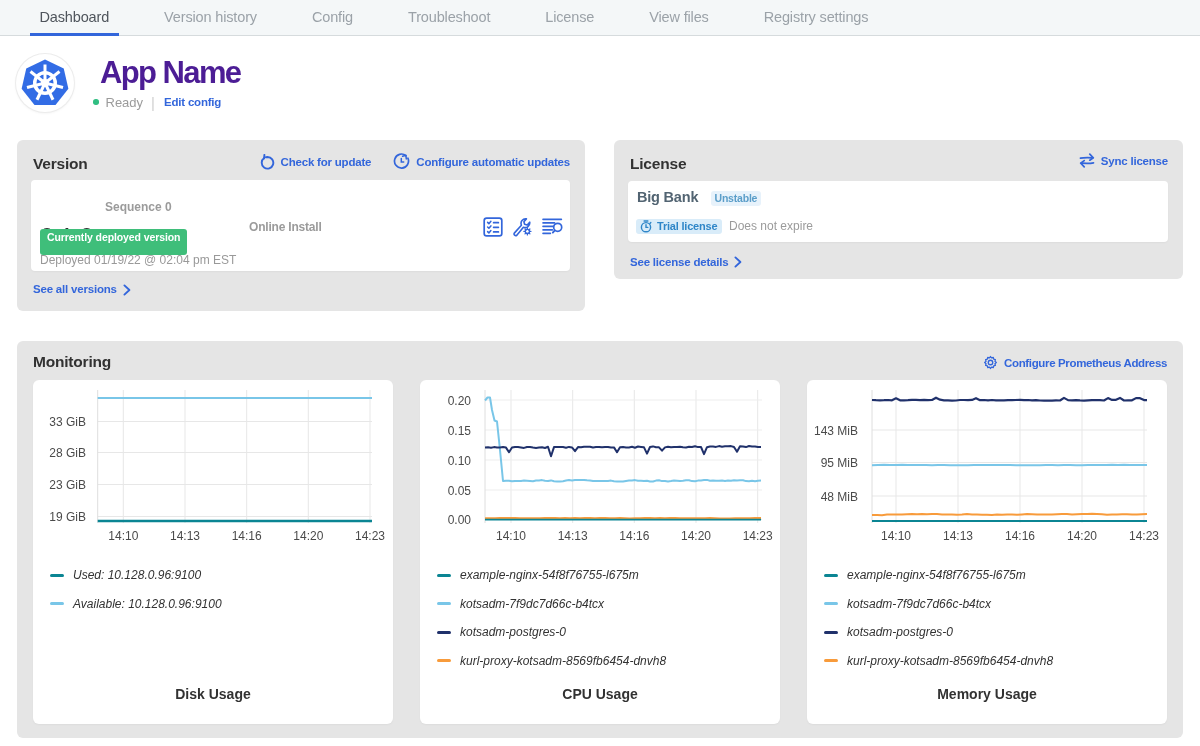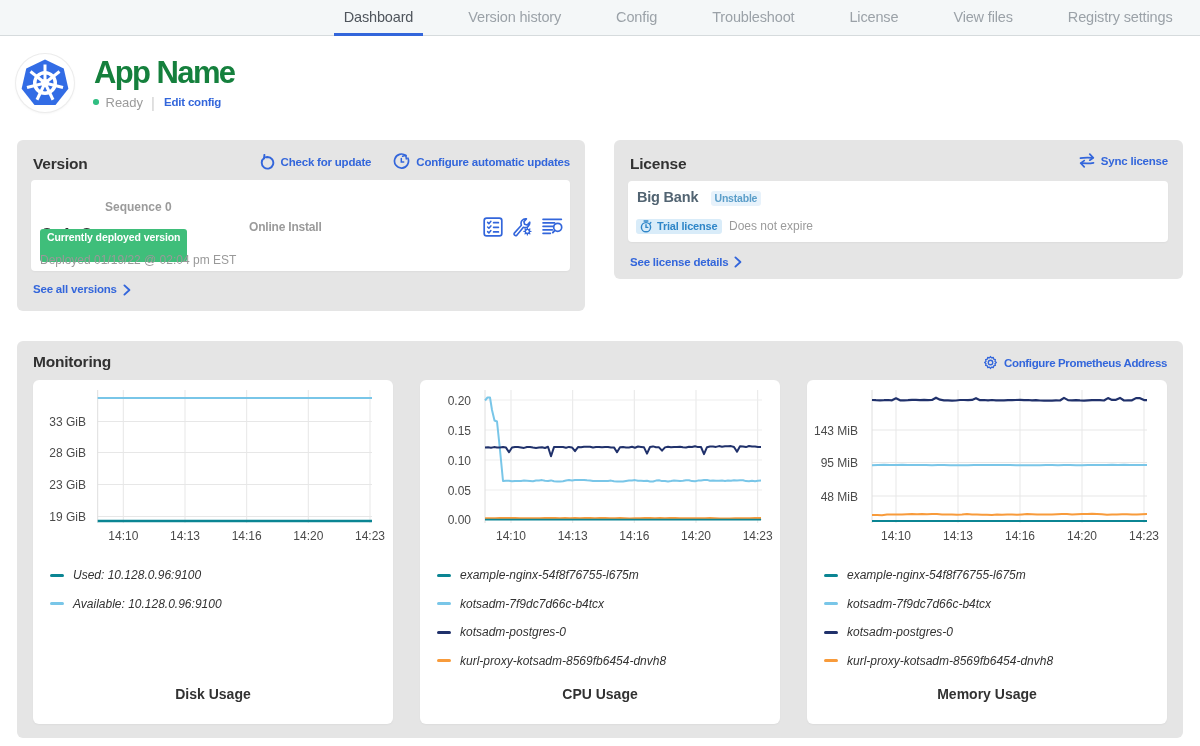--- a/index.html
+++ b/index.html
@@ -1,35 +1,35 @@
 <!DOCTYPE html>
 <html><head><meta charset="utf-8"><style>
 *{margin:0;padding:0;box-sizing:border-box;}
 body{width:1200px;height:746px;position:relative;background:#fff;font-family:"Liberation Sans",sans-serif;overflow:hidden;}
 .nav{position:absolute;top:0;left:0;width:1200px;height:36px;background:#f4f7f8;border-bottom:1px solid #d6dbdd;}
-.tabs{display:flex;justify-content:flex-end;height:48px;margin-left:12px;}
+.tabs{display:flex;justify-content:flex-start;height:48px;margin-left:12px;}
 .tab{font-size:14.5px;letter-spacing:-.15px;color:#9ba2a8;padding:0 10px;margin:0 17.5px;line-height:34px;height:36px;}
 .tab.act{color:#4f555c;border-bottom:3px solid #3366db;}
 .logo{position:absolute;left:16px;top:54px;width:58px;height:58px;border-radius:50%;background:#fff;box-shadow:0 0 0 1px #ececec, 0 1px 3px rgba(0,0,0,.08);display:flex;align-items:center;justify-content:center;}
-h1{position:absolute;left:94px;top:57px;font-size:31px;line-height:1;color:#15803d;letter-spacing:-1.6px;}
+h1{position:absolute;left:100px;top:57px;font-size:31px;line-height:1;color:#4c1d95;letter-spacing:-1.6px;}
 .status{position:absolute;left:93px;top:95px;display:flex;align-items:center;font-size:13px;color:#9b9b9b;height:14px;}
 .dot{width:5.5px;height:5.5px;border-radius:50%;background:#31be82;margin-right:7px;}
 .sep{color:#d0d0d0;margin:0 9px 0 8px;font-size:15px;font-weight:400;}
 .blink{color:#3366db;font-weight:bold;text-decoration:none;}
 .card{position:absolute;background:#e5e5e5;border-radius:6px;}
 .ctitle{position:absolute;left:16px;top:12px;font-size:15.5px;letter-spacing:-.2px;font-weight:bold;color:#323232;}
 .whitebox{position:absolute;background:#fff;border-radius:4px;box-shadow:0 1px 2px rgba(0,0,0,.04);}
 .toplinks{position:absolute;top:13px;right:15px;display:flex;align-items:center;font-size:11.5px;letter-spacing:-.2px;}
 .toplinks .blink{display:flex;align-items:center;}
 .toplinks svg{margin-right:6px;}
 .seelink{position:absolute;left:16px;font-size:11.5px;letter-spacing:-.2px;font-weight:bold;color:#3366db;display:flex;align-items:center;}
 .seelink svg{margin-left:6px;margin-top:1px;}
 .vnum{position:absolute;left:9px;top:11.5px;font-size:25px;letter-spacing:-.5px;font-weight:normal;color:#2f2f2f;margin-top:31px;}
 .seq{position:absolute;left:74px;top:20px;font-size:12px;color:#9b9b9b;font-weight:bold;}
-.pill{position:absolute;left:9px;top:49px;height:33px;line-height:16.5px;background:#3fbe7a;color:#fff;font-size:10.5px;letter-spacing:-.1px;font-weight:bold;padding:0 7px;border-radius:3px;}
+.pill{position:absolute;left:9px;top:49px;height:26px;line-height:16.5px;background:#3fbe7a;color:#fff;font-size:10.5px;letter-spacing:-.1px;font-weight:bold;padding:0 7px;border-radius:3px;}
 .deployed{position:absolute;left:9px;top:72.5px;font-size:12px;color:#999;}
 .oinstall{position:absolute;left:218px;top:40px;font-size:12px;letter-spacing:-.2px;font-weight:bold;color:#9b9b9b;}
 .vicons{position:absolute;right:7px;top:36px;display:flex;align-items:center;}
 .vicons span{margin-left:9px;display:flex;}
 .bb{position:absolute;left:9px;top:8px;font-size:14.5px;letter-spacing:-.2px;font-weight:bold;color:#526472;}
 .unstable{position:absolute;left:82.5px;top:10px;height:15px;line-height:15px;padding:0 4px;background:#e7f2fb;color:#5b9ec9;font-size:10.5px;letter-spacing:-.2px;font-weight:bold;border-radius:3px;}
 .trial{position:absolute;left:8px;top:37.5px;height:15.5px;display:flex;align-items:center;padding:0 5px 0 4px;background:#d9ecf9;color:#2f86c8;font-size:11px;letter-spacing:-.2px;font-weight:bold;border-radius:3px;}
 .trial svg{margin-right:5px;}
 .noexpire{position:absolute;left:101px;top:38px;font-size:12px;color:#9b9b9b;}
 .panel{position:absolute;top:39px;width:360px;height:344px;background:#fff;border-radius:6px;box-shadow:0 1px 2px rgba(0,0,0,.04);}

